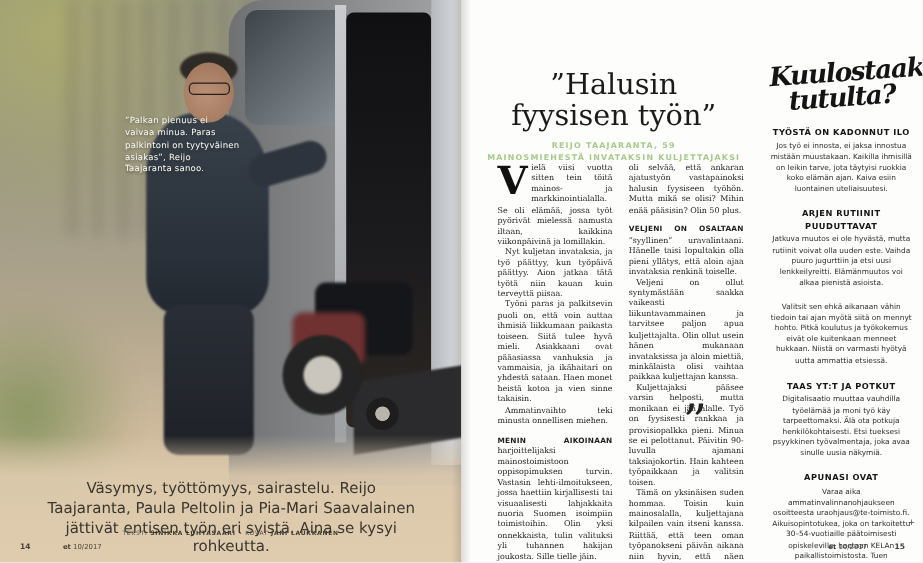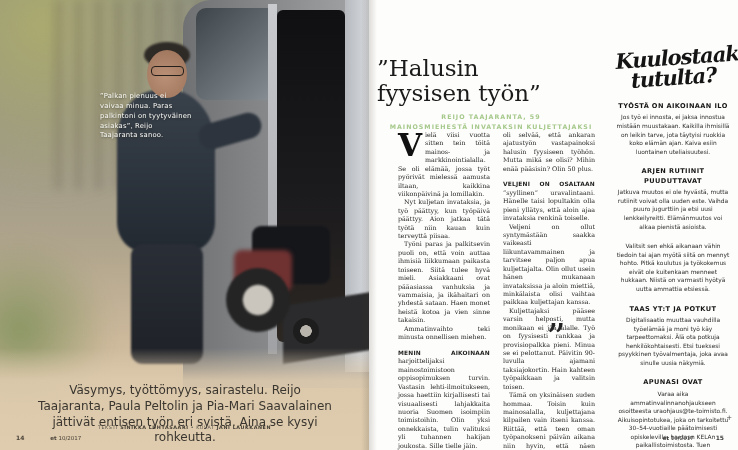--- a/index.html
+++ b/index.html
@@ -66,21 +66,21 @@
     color:#554f46; font-size:4.8px; letter-spacing:.6px; }
   .byline b { color:#3e3930; }
   .folio-left { position:absolute; left:16px; top:434px; color:#4a4238; font-size:6px; }
   .folio-left .pageno { font-weight:bold; margin-right:26px; }
   .folio-left .mag { font-size:5.5px; }
   .folio-left .mag b { font-weight:bold; }
   
   .page-right { position:absolute; left:369px; top:0; width:369px; height:450px; background:#fdfdfb; }
   .gutter { position:absolute; left:361px; top:0; width:16px; height:450px;
     background:linear-gradient(90deg, rgba(0,0,0,0), rgba(60,50,40,.16) 50%, rgba(0,0,0,0)); z-index:5; }
-  .article-title { position:absolute; left:8px; top:56px; width:228px; 
+  .article-title { position:absolute; left:8px; top:56px; width:228px; text-align:center;
     font-family:"DejaVu Serif", serif; font-size:23px; line-height:1.08; color:#1b1b1b; font-weight:normal; }
   .kicker { position:absolute; left:8px; top:112px; width:228px; text-align:center;
     color:#a6c98c; font-size:6.3px; font-weight:bold; letter-spacing:1px; line-height:1.6; }
   .col { position:absolute; top:131px; width:92px; font-family:"DejaVu Serif", serif;
     font-size:6.35px; line-height:1.33; color:#1e1e1e; text-align:justify; }
   .col-1 { left:29px; }
   .col-2 { left:134px; }
   .body-par { text-indent:6px; }
   .body-par.first { text-indent:0; }
   .body-par.spaced { margin-top:7px; text-indent:0; }
@@ -176,21 +176,21 @@
       <span class="pq-mark">”</span>
     </div>
 
     <aside class="sidebar">
       <div class="sidebar-title">
         <span>Kuulostaako</span><br>
         <span>tutulta?</span>
       </div>
       <div class="sidebar-sections" id="sidebarSections">
           <div class="sb-section">
-            <div class="sb-heading">TYÖSTÄ ON AIKOINAAN ILO</div>
+            <div class="sb-heading">TYÖSTÄ ON KADONNUT ILO</div>
             <div class="sb-body">Jos työ ei innosta, ei jaksa innostua mistään muustakaan. Kaikilla ihmisillä on leikin tarve, jota täytyisi ruokkia koko elämän ajan. Kaiva esiin luontainen uteliaisuutesi.</div>
           </div>
           <div class="sb-section">
             <div class="sb-heading">ARJEN RUTIINIT PUUDUTTAVAT</div>
             <div class="sb-body">Jatkuva muutos ei ole hyvästä, mutta rutiinit voivat olla uuden este. Vaihda puuro jugurttiin ja etsi uusi lenkkeilyreitti. Elämänmuutos voi alkaa pienistä asioista.</div>
           </div>
           <div class="sb-section">
             <div class="sb-body">Valitsit sen ehkä aikanaan vähin tiedoin tai ajan myötä siitä on mennyt hohto. Pitkä koulutus ja työkokemus eivät ole kuitenkaan menneet hukkaan. Niistä on varmasti hyötyä uutta ammattia etsiessä.</div>
           </div>
           <div class="sb-section">

